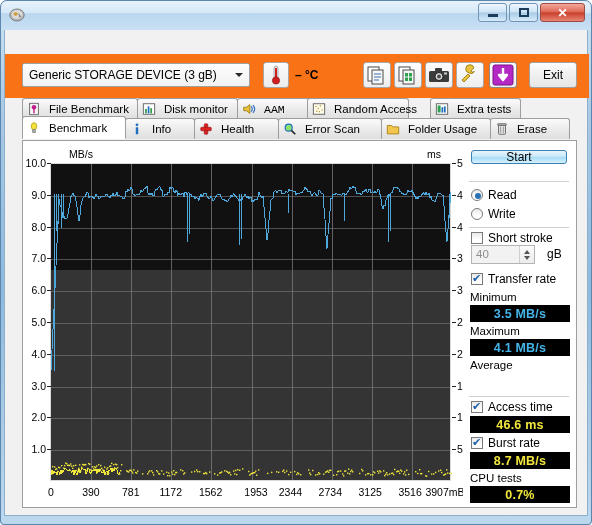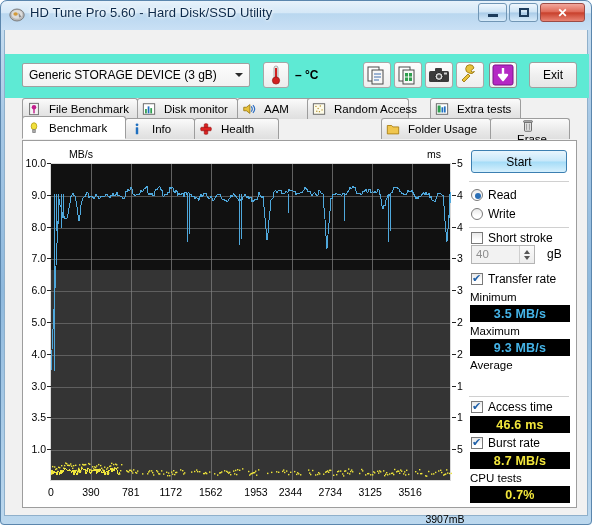--- a/index.html
+++ b/index.html
@@ -85,21 +85,21 @@
     position: absolute; top: 3px; height: 17px;
     font-size: 12px; color: #000;
     padding: 1px 7px 0 7px;
     line-height: 16px;
   }
   #menu-file { left: 8px; }
   #menu-help { left: 49px; }
   .menu-underline { text-decoration: underline; }
 
   
-  #toolbar { position: absolute; left: 0; top: 24px; width: 584px; height: 44px; background: #5eead4; }
+  #toolbar { position: absolute; left: 0; top: 24px; width: 584px; height: 44px; background: #f97316; }
 
   #device-combo {
     position: absolute; left: 17px; top: 9px; width: 228px; height: 24px;
     background: linear-gradient(180deg,#fdfdfd 0%,#f2f2f2 100%);
     border: 1px solid #a0a0a0;
     border-radius: 2px;
   }
   #device-combo-text {
     position: absolute; left: 6px; top: 4px;
     font-size: 12px; color: #000; white-space: nowrap;
@@ -218,21 +218,21 @@
     font-size: 10.5px; color: #000;
   }
   #unit-right {
     position: absolute; left: 404px; top: 7px;
     font-size: 10.5px; color: #000;
   }
 
   
   #sidepanel { position: absolute; left: 440px; top: 0; width: 113px; height: 366px; background: #ffffff; }
   #start-button {
-    position: absolute; left: 8px; top: 9px; width: 96px; height: 23px;
+    position: absolute; left: 8px; top: 9px; width: 96px; height: 14px;
     background: linear-gradient(180deg,#e8f5fd 0%,#c7e8fa 48%,#a5dcf7 52%,#d6f0fd 100%);
     border: 1px solid #3c7fb1; border-radius: 3px;
     font-size: 12px; color: #000;
     display: flex; align-items: center; justify-content: center;
   }
   .sep { position: absolute; left: 6px; width: 100px; height: 1px; background: #d0d0d0; }
   .radio-row, .check-row {
     position: absolute; left: 8px;
     font-size: 12px; color: #000;
     display: flex; align-items: center;
@@ -301,21 +301,20 @@
 
   <div id="titlebar">
     <div id="title-icon">
       <svg width="16" height="16" viewBox="0 0 16 16">
         <ellipse cx="8" cy="8" rx="7.2" ry="6" fill="#b8b8b8" stroke="#6b6b6b" stroke-width="0.8"></ellipse>
         <ellipse cx="8" cy="7.4" rx="5.4" ry="4.3" fill="#dcdcdc"></ellipse>
         <ellipse cx="6.6" cy="7" rx="2.2" ry="1.7" fill="#d39a3a"></ellipse>
         <path d="M9.5 5.5 L12.5 10 L10 10.6 Z" fill="#8a8a8a"></path>
       </svg>
     </div>
-    <div id="title-text">HD Tune Pro 5.60 - Hard Disk/SSD Utility</div>
     <div class="win-btn" id="btn-min">
       <div class="win-btn-glyph">
           <div class="minbar"></div>
         </div>
     </div>
     <div class="win-btn" id="btn-max">
       <div class="win-btn-glyph">
           <div class="maxbox"></div>
         </div>
     </div>
@@ -409,21 +408,21 @@
           <span style="display: inline-flex; align-items: center; margin-right: 4px;">
             <svg class="tab-ico" width="14" height="14" viewBox="0 0 16 16">
               <rect x="1.5" y="2" width="13" height="12" fill="#ffffff" stroke="#5a5a5a"></rect>
                 <rect x="3.5" y="8" width="2" height="5" fill="#2f9e4f"></rect>
                 <rect x="6.5" y="5" width="2" height="8" fill="#1f6fbf"></rect>
                 <rect x="9.5" y="7" width="2" height="6" fill="#2f9e4f"></rect>
             </svg>
           </span>
           <span>Disk monitor</span>
         </div>
-        <div class="tab" style="left: 215px; width: 92px;">
+        <div class="tab" style="left: 215px; width: 92px; font-family: Liberation Mono, monospace;">
           <span style="display: inline-flex; align-items: center; margin-right: 4px;">
             <svg class="tab-ico" width="14" height="14" viewBox="0 0 16 16">
               <path d="M2 6 h3 l4 -3 v10 l-4 -3 h-3 z" fill="#e8c23a" stroke="#9c7a12"></path>
                 <path d="M10.5 5 q2.5 3 0 6" fill="none" stroke="#2a6cc0" stroke-width="1.3"></path>
                 <path d="M12.5 3.5 q4 4.5 0 9" fill="none" stroke="#2a6cc0" stroke-width="1.3"></path>
             </svg>
           </span>
           <span>AAM</span>
         </div>
         <div class="tab" style="left: 285px; width: 102px;">
@@ -473,29 +472,38 @@
         </div>
         <div class="tab" style="left: 172px; width: 85px;">
           <span style="display: inline-flex; align-items: center; margin-right: 4px;">
             <svg class="tab-ico" width="14" height="14" viewBox="0 0 16 16">
               <rect x="6" y="2" width="4" height="12" rx="1" fill="#dd2222" stroke="#8f1212" stroke-width="0.7"></rect>
                 <rect x="2" y="6" width="12" height="4" rx="1" fill="#dd2222" stroke="#8f1212" stroke-width="0.7"></rect>
             </svg>
           </span>
           <span>Health</span>
         </div>
+        <div class="tab" style="left: 256px; width: 104px;">
+          <span style="display: inline-flex; align-items: center; margin-right: 4px;">
+            <svg class="tab-ico" width="14" height="14" viewBox="0 0 16 16">
+              <circle cx="6.5" cy="6.5" r="4" fill="#8fe36a" stroke="#1f6fbf" stroke-width="1.4"></circle>
+                <line x1="9.5" y1="9.5" x2="14" y2="14" stroke="#2b2b2b" stroke-width="2"></line>
+            </svg>
+          </span>
+          <span>Error Scan</span>
+        </div>
         <div class="tab" style="left: 359px; width: 110px;">
           <span style="display: inline-flex; align-items: center; margin-right: 4px;">
             <svg class="tab-ico" width="14" height="14" viewBox="0 0 16 16">
               <path d="M1.5 4 h5 l1.4 1.6 h6.6 v8 h-13 z" fill="#f0c64e" stroke="#a97f13"></path>
             </svg>
           </span>
           <span>Folder Usage</span>
         </div>
-        <div class="tab" style="left: 468px; width: 80px; flex-direction: column;">
+        <div class="tab" style="left: 468px; width: 80px;">
           <span style="display: inline-flex; align-items: center; margin-right: 4px;">
             <svg class="tab-ico" width="14" height="14" viewBox="0 0 16 16">
               <rect x="4" y="3.5" width="8" height="10.5" rx="0.8" fill="#e2e2e2" stroke="#606060"></rect>
                 <rect x="3" y="2" width="10" height="1.8" rx="0.6" fill="#c9c9c9" stroke="#606060"></rect>
                 <line x1="6.4" y1="5.4" x2="6.4" y2="12.4" stroke="#909090"></line>
                 <line x1="9.6" y1="5.4" x2="9.6" y2="12.4" stroke="#909090"></line>
             </svg>
           </span>
           <span>Erase</span>
         </div>
@@ -807,21 +815,21 @@
             <div class="ylabel-left" style="left: -3px; top: 111.4px;">7.0</div>
             <div class="tick-left" style="left: 24px; top: 117.4px;"></div>
             <div class="ylabel-left" style="left: -3px; top: 143.2px;">6.0</div>
             <div class="tick-left" style="left: 24px; top: 149.2px;"></div>
             <div class="ylabel-left" style="left: -3px; top: 175px;">5.0</div>
             <div class="tick-left" style="left: 24px; top: 181px;"></div>
             <div class="ylabel-left" style="left: -3px; top: 206.8px;">4.0</div>
             <div class="tick-left" style="left: 24px; top: 212.8px;"></div>
             <div class="ylabel-left" style="left: -3px; top: 238.6px;">3.0</div>
             <div class="tick-left" style="left: 24px; top: 244.6px;"></div>
-            <div class="ylabel-left" style="left: -3px; top: 270.4px;">3.5</div>
+            <div class="ylabel-left" style="left: -3px; top: 270.4px;">2.0</div>
             <div class="tick-left" style="left: 24px; top: 276.4px;"></div>
             <div class="ylabel-left" style="left: -3px; top: 302.2px;">1.0</div>
             <div class="tick-left" style="left: 24px; top: 308.2px;"></div>
           </div>
         <div id="yaxis-right">
             <div class="ylabel-right" style="left: 434px; top: 16px;">50</div>
             <div class="tick-right" style="left: 429px; top: 22px;"></div>
             <div class="ylabel-right" style="left: 434px; top: 47.8px;">45</div>
             <div class="tick-right" style="left: 429px; top: 53.8px;"></div>
             <div class="ylabel-right" style="left: 434px; top: 79.6px;">40</div>
@@ -845,21 +853,21 @@
             <div class="xlabel" style="left: 28px; top: 345px;">0</div>
             <div class="xlabel" style="left: 67.9px; top: 345px;">390</div>
             <div class="xlabel" style="left: 107.8px; top: 345px;">781</div>
             <div class="xlabel" style="left: 147.7px; top: 345px;">1172</div>
             <div class="xlabel" style="left: 187.6px; top: 345px;">1562</div>
             <div class="xlabel" style="left: 233px; top: 345px;">1953</div>
             <div class="xlabel" style="left: 267.4px; top: 345px;">2344</div>
             <div class="xlabel" style="left: 307.3px; top: 345px;">2734</div>
             <div class="xlabel" style="left: 347.2px; top: 345px;">3125</div>
             <div class="xlabel" style="left: 387.1px; top: 345px;">3516</div>
-            <div class="xlabel" style="left: 422px; top: 345px; margin-top: 27px;">3907mB</div>
+            <div class="xlabel" style="left: 422px; top: 345px;">3907mB</div>
           </div>
       </div>
 
       <div id="sidepanel">
 
         <div id="start-button">
           <span>Start</span>
         </div>
 
         <div class="sep" style="top:40px;"></div>
@@ -891,21 +899,21 @@
 
         <div class="check-row" style="top:131px;">
           <span class="cbox on"></span>
           <span>Transfer rate</span>
         </div>
 
         <div class="stat-label" style="top:150px;">Minimum</div>
         <div class="stat-value" style="top:164px;">3.5 MB/s</div>
 
         <div class="stat-label" style="top:184px;">Maximum</div>
-        <div class="stat-value" style="top:198px;">9.3 MB/s</div>
+        <div class="stat-value" style="top:198px;">4.1 MB/s</div>
 
         <div class="stat-label" style="top:218px;">Average</div>
 
         <div class="sep" style="top:255px;"></div>
 
         <div class="check-row" style="top:259px;">
           <span class="cbox on"></span>
           <span>Access time</span>
         </div>
         <div class="stat-value yellow" style="top:275px;">46.6 ms</div>

